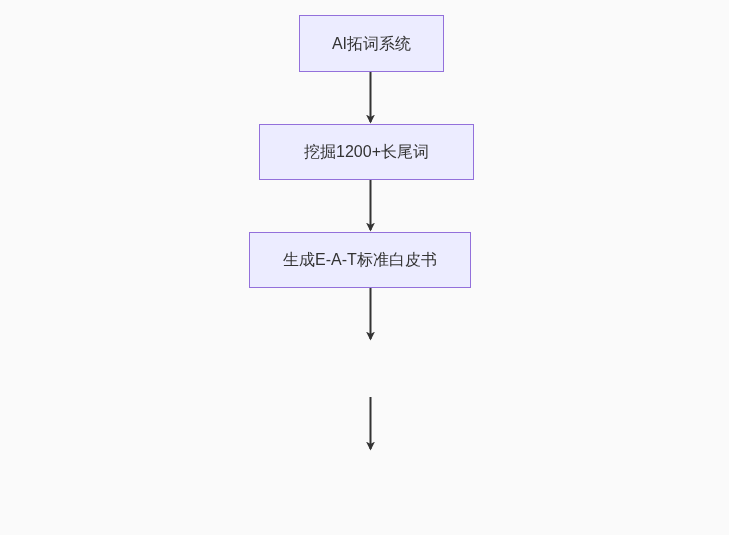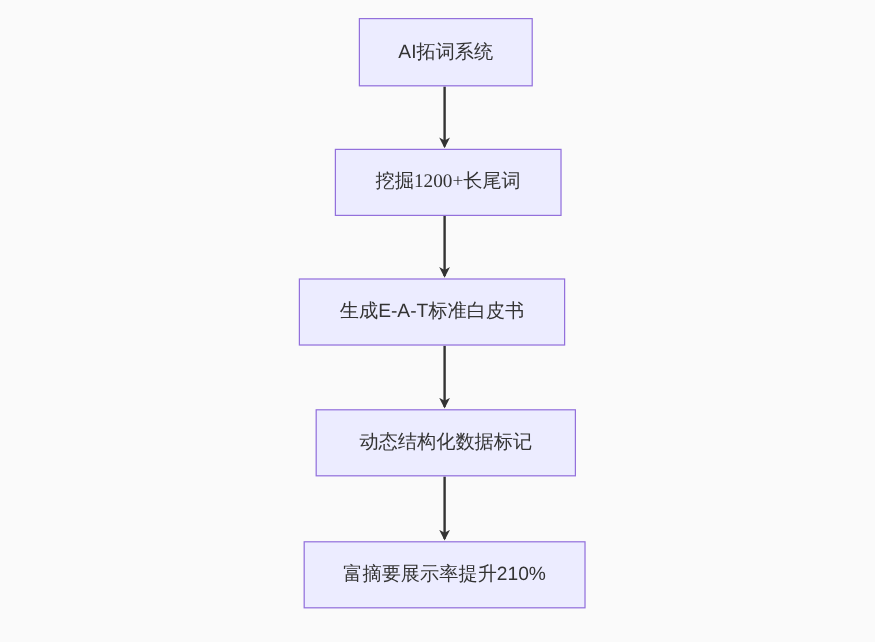--- a/index.html
+++ b/index.html
@@ -30,21 +30,21 @@
     justify-content: center;
     background: var(--node-fill);
     border: 1px solid var(--node-border);
     color: var(--node-text);
     font-size: 16px;
     line-height: 1;
     text-align: center;
     white-space: nowrap;
   }
   #node-0 { left: 299px; top: 15px;  width: 145px; height: 57px; }
-  #node-1 { left: 279px; top: 124px; width: 189px; height: 56px; font-family: Liberation Serif, serif; }
+  #node-1 { left: 259px; top: 124px; width: 215px; height: 56px; }
   #node-2 { left: 249px; top: 232px; width: 222px; height: 56px; }
   #node-3 { left: 263px; top: 341px; width: 217px; height: 56px; }
   #node-4 { left: 253px; top: 451px; width: 235px; height: 56px; }
   svg.edges {
     position: absolute;
     left: 0; top: 0;
     width: 729px;
     height: 535px;
     pointer-events: none;
   }
@@ -70,16 +70,14 @@
     </defs>
     <line x1="370.5" y1="72" x2="370.5" y2="122" marker-end="url(#arrowhead)"></line>
     <line x1="370.5" y1="180" x2="370.5" y2="230" marker-end="url(#arrowhead)"></line>
     <line x1="370.5" y1="288" x2="370.5" y2="339" marker-end="url(#arrowhead)"></line>
     <line x1="370.5" y1="397" x2="370.5" y2="449" marker-end="url(#arrowhead)"></line>
   </svg>
 
   <div class="node" id="node-0">AI拓词系统</div>
   <div class="node" id="node-1">挖掘1200+长尾词</div>
   <div class="node" id="node-2">生成E-A-T标准白皮书</div>
-  <div class="node" id="node-3">动态结构化数据标记</div>
-  <div class="node" id="node-4">富摘要展示率提升210%</div>
 
 </div>
 
 </body></html>

